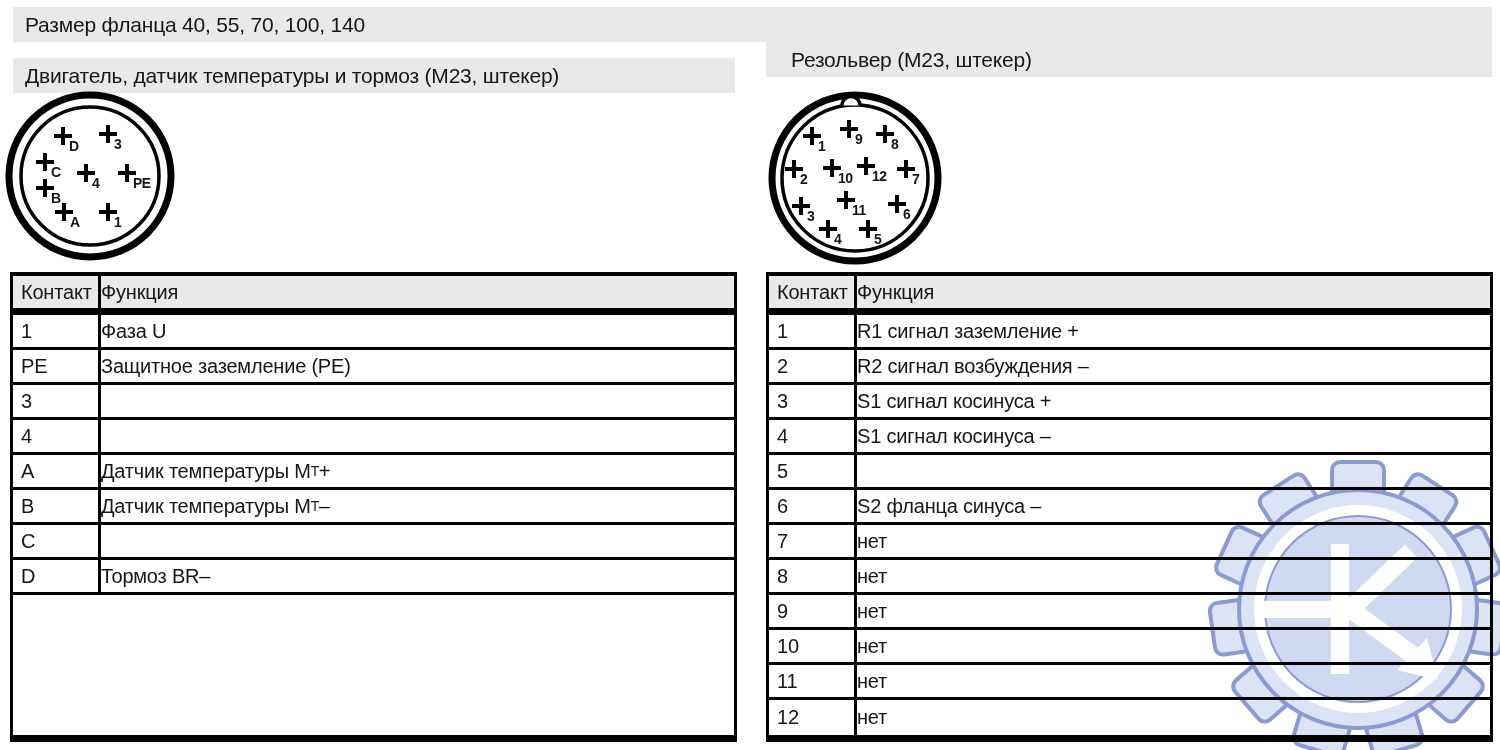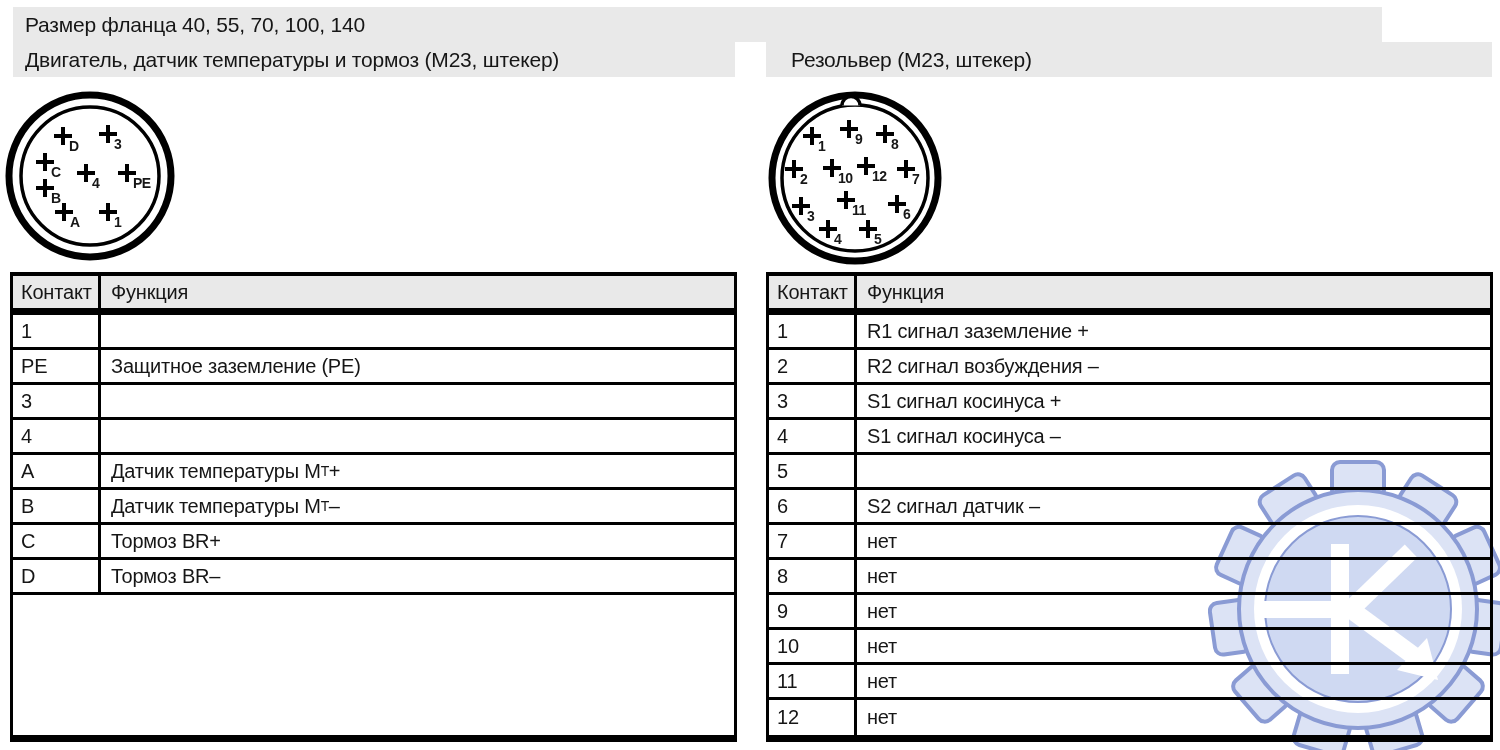--- a/index.html
+++ b/index.html
@@ -4,22 +4,22 @@
 <style>
   html,body{margin:0;padding:0}
   body{
     width:1500px;height:750px;position:relative;background:#fff;
     font-family:"Liberation Sans",sans-serif;color:#161616;overflow:hidden;
     letter-spacing:-0.2px;
   }
   
   .bar{position:absolute;background:#e9e9e9;display:flex;align-items:center;
        font-size:21px;box-sizing:border-box}
-  #bar-top{left:13px;top:7px;width:1369px;height:35px;padding-left:12px}
-  #bar-left{left:13px;top:42px;width:722px;height:35px;padding-left:12px}
+  #bar-top{left:13px;top:7px;width:1479px;height:35px;padding-left:12px}
+  #bar-left{left:13px;top:58px;width:722px;height:35px;padding-left:12px}
   #bar-right{left:766px;top:42px;width:726px;height:35px;padding-left:25px}
   
   .connector{position:absolute}
   #conn-left{left:2px;top:86px;width:176px;height:180px}
   #conn-right{left:765px;top:86px;width:180px;height:184px}
   .connector svg{position:absolute;left:0;top:0}
   .pins{position:absolute;left:0;top:0;width:100%;height:100%}
   .pin{position:absolute;width:0;height:0}
   .cross{position:absolute;left:-9px;top:-9px;width:18px;height:18px}
   .cross::before{content:"";position:absolute;left:7px;top:0;width:4px;height:18px;background:#000}
@@ -54,21 +54,21 @@
   #tbl-left{left:10px}
   #tbl-right{left:766px}
   .thead{display:flex;height:39px;background:#e9e9e9;border-bottom:7px solid #000;
          box-sizing:border-box;font-size:20px}
   .trow{display:flex;height:35px;border-bottom:3px solid #000;box-sizing:border-box;
         font-size:20px}
   .trow:last-child{border-bottom:none}
   #tbl-left .trow:last-child{border-bottom:3px solid #000}
   .cell-contact{width:88px;border-right:3px solid #000;box-sizing:border-box;
                 padding-left:8px;display:flex;align-items:center;flex-shrink:0}
-  .cell-func{flex:1;padding-left:10px;display:flex;align-items:center;overflow:hidden;white-space:nowrap}
+  .cell-func{flex:1;display:flex;align-items:center;overflow:hidden;white-space:nowrap}
   .cell-func sub{font-size:14px;line-height:0;vertical-align:-4px;letter-spacing:-0.5px}
   .tfoot-empty{height:140px}
   
   #watermark{position:absolute;left:1208px;top:458px;width:300px;height:300px;
              mix-blend-mode:multiply;pointer-events:none}
 </style>
 </head>
 <body>
 
 <div class="bar" id="bar-top">Размер фланца 40, 55, 70, 100, 140</div>
@@ -196,20 +196,21 @@
 
 <div class="tbl" id="tbl-left">
   <div class="thead">
     <div class="cell-contact">Контакт</div>
     <div class="cell-func">Функция</div>
   </div>
   <div>
 
       <div class="trow">
         <div class="cell-contact">1</div>
+        <div class="cell-func">Фаза U</div>
       </div>
 
       <div class="trow">
         <div class="cell-contact">PE</div>
         <div class="cell-func">Защитное заземление (PE)</div>
       </div>
 
       <div class="trow">
         <div class="cell-contact">3</div>
       </div>
@@ -223,21 +224,20 @@
         <div class="cell-func">Датчик температуры M<sub>T</sub>+</div>
       </div>
 
       <div class="trow">
         <div class="cell-contact">B</div>
         <div class="cell-func">Датчик температуры M<sub>T</sub>–</div>
       </div>
 
       <div class="trow">
         <div class="cell-contact">C</div>
-        <div class="cell-func">Тормоз BR+</div>
       </div>
 
       <div class="trow">
         <div class="cell-contact">D</div>
         <div class="cell-func">Тормоз BR–</div>
       </div>
     </div>
   <div class="tfoot-empty"></div>
 </div>
 
@@ -267,21 +267,21 @@
         <div class="cell-contact">4</div>
         <div class="cell-func">S1 сигнал косинуса –</div>
       </div>
 
       <div class="trow">
         <div class="cell-contact">5</div>
       </div>
 
       <div class="trow">
         <div class="cell-contact">6</div>
-        <div class="cell-func">S2 сигнал датчик –</div>
+        <div class="cell-func">S2 фланца синуса –</div>
       </div>
 
       <div class="trow">
         <div class="cell-contact">7</div>
         <div class="cell-func">нет</div>
       </div>
 
       <div class="trow">
         <div class="cell-contact">8</div>
         <div class="cell-func">нет</div>

